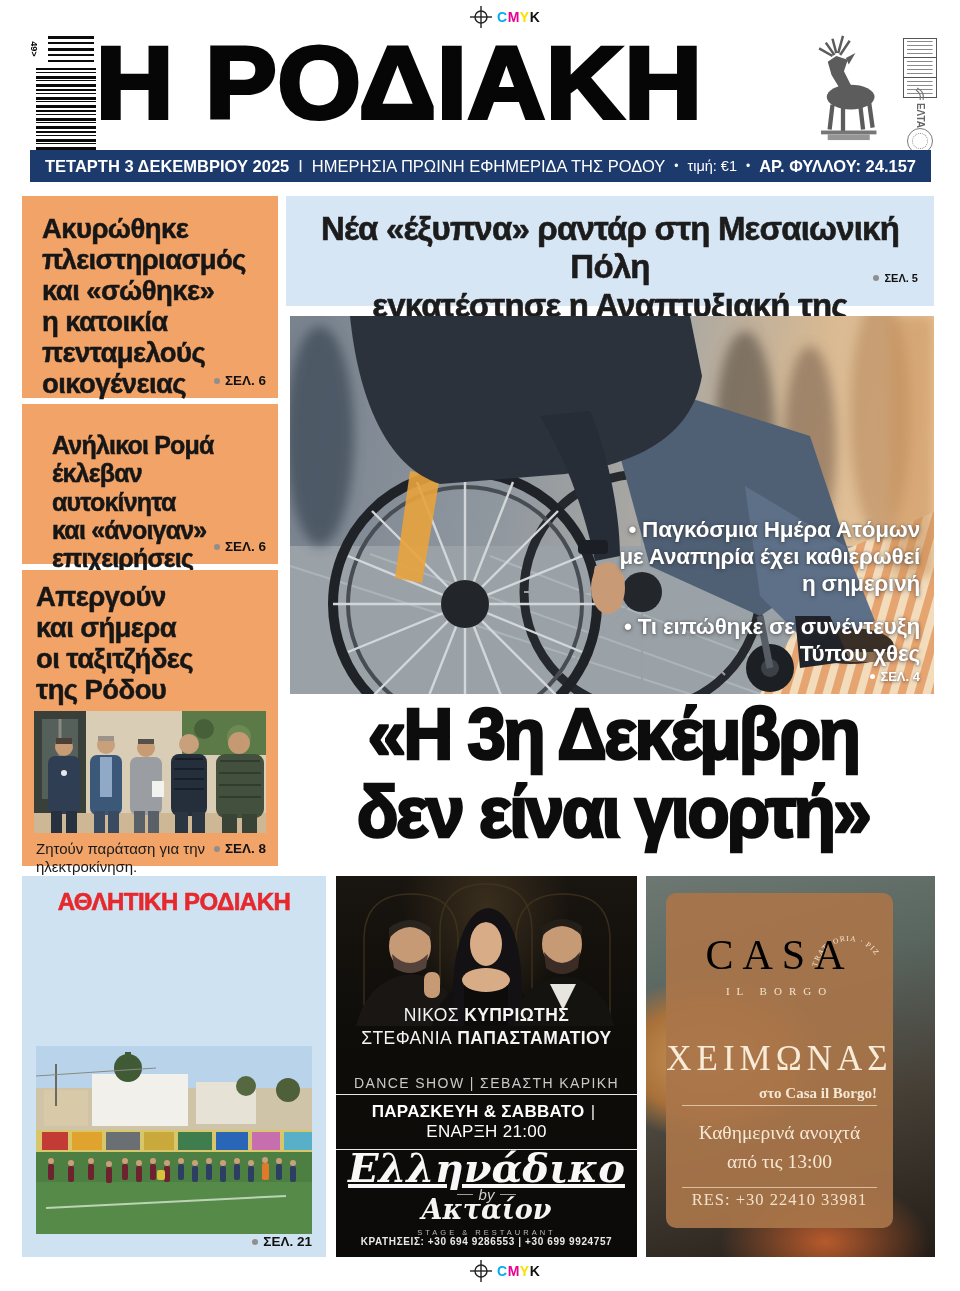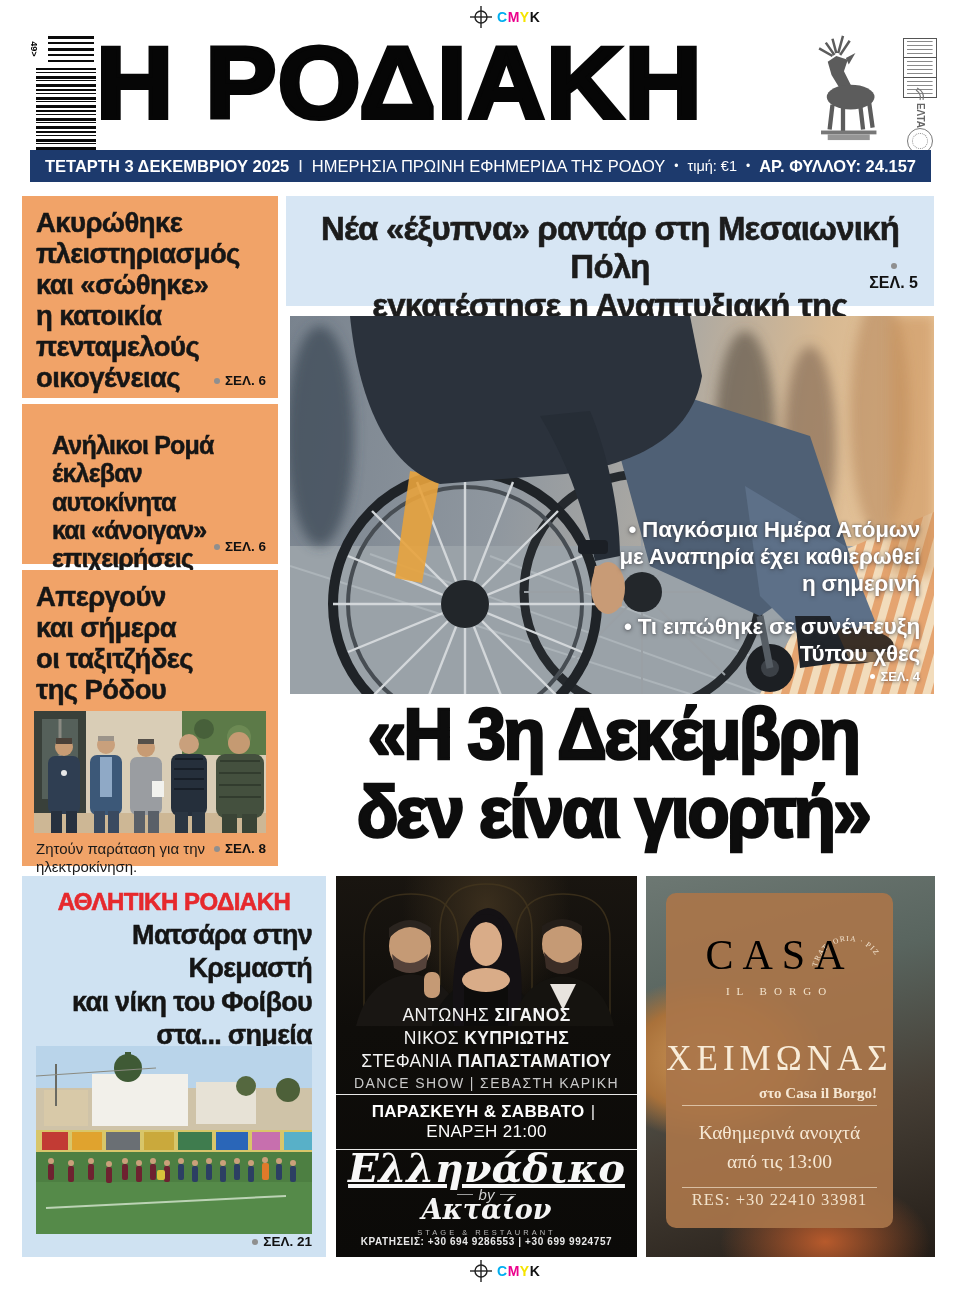--- a/index.html
+++ b/index.html
@@ -56,21 +56,21 @@
   .page-ref{position:absolute;right:12px;bottom:10px;display:flex;align-items:center;gap:5px;
     font-size:13.5px;font-weight:800;color:#111;}
   .page-ref .dot{width:6px;height:6px;border-radius:50%;background:#8f8f8f;display:inline-block;}
   .taxi-photo{position:relative;margin:6px 12px 0;height:122px;overflow:hidden;}
   .story-caption{margin:7px 14px 0;font-size:15px;line-height:1.2;font-weight:500;color:#1a1a1a;}
 
   
   .top-story{left:286px;top:196px;width:648px;height:110px;background:#d7e6f4;}
   .top-story-headline{padding:10px 16px 0;margin:4px;text-align:center;font-size:33px;line-height:1.16;
     font-weight:800;letter-spacing:-.8px;color:#1c1c1c;-webkit-text-stroke:.6px #1c1c1c;}
-  .top-story .page-ref{bottom:14px;right:16px;font-size:16px;flex-direction:column;}
+  .top-story .page-ref{bottom:22px;right:16px;font-size:11px;}
 
   
   .main-photo{left:290px;top:316px;width:644px;height:378px;overflow:hidden;
     background:linear-gradient(100deg,#79838e 0%,#8f979f 34%,#aaa8a3 55%,#d8b992 76%,#f3cda0 100%);}
   .photo-overlay{position:absolute;right:14px;bottom:10px;text-align:right;color:#fff;font-weight:800;}
   .photo-bullet{font-size:22.5px;line-height:1.2;letter-spacing:-.2px;
     text-shadow:0 1px 4px rgba(50,50,55,.65),0 0 2px rgba(60,60,65,.5);}
   .photo-bullet.first{margin-bottom:16px;}
   .photo-page{margin-top:2px;display:flex;justify-content:flex-end;align-items:center;gap:5px;
     font-size:13px;font-weight:800;text-shadow:0 1px 3px rgba(50,50,55,.7);}
@@ -185,21 +185,21 @@
     <span class="b">ΤΕΤΑΡΤΗ 3 ΔΕΚΕΜΒΡΙΟΥ 2025</span>
     <span class="thin">Ι</span>
     <span class="md">ΗΜΕΡΗΣΙΑ ΠΡΩΙΝΗ ΕΦΗΜΕΡΙΔΑ ΤΗΣ ΡΟΔΟΥ</span>
     <span class="dotb">•</span>
     <span class="sm">τιμή: €1</span>
     <span class="dotb">•</span>
     <span class="b">ΑΡ. ΦΥΛΛΟΥ: 24.157</span>
   </div>
 
   <section class="abs story-box sb1">
-    <h2 class="story-headline pre" style="margin:0">Ακυρώθηκε
+    <h2 class="story-headline pre" style="margin:6px">Ακυρώθηκε
 πλειστηριασμός
 και «σώθηκε»
 η κατοικία
 πενταμελούς
 οικογένειας</h2>
     <div class="page-ref">
         <span class="dot"></span>
         <span>ΣΕΛ. 6</span>
       </div>
   </section>
@@ -358,23 +358,20 @@
           <span>ΣΕΛ. 4</span>
         </div>
     </figcaption>
   </figure>
 
   <h1 class="abs main-headline pre">«Η 3η Δεκέμβρη
 δεν είναι γιορτή»</h1>
 
   <section class="abs sports">
     <div class="sports-kicker">ΑΘΛΗΤΙΚΗ ΡΟΔΙΑΚΗ</div>
-    <h2 class="sports-headline pre">Ματσάρα στην Κρεμαστή
-και νίκη του Φοίβου
-στα... σημεία</h2>
     <div class="football-photo">
       <svg width="276" height="188" viewBox="0 0 276 188" preserveAspectRatio="none">
         <rect width="276" height="62" fill="#b9d4ea"></rect>
         <rect x="0" y="42" width="276" height="46" fill="#cfc3a8"></rect>
         <rect x="56" y="28" width="96" height="52" fill="#f2f0ea"></rect>
         <rect x="160" y="36" width="60" height="42" fill="#e7e2d6"></rect>
         <rect x="8" y="44" width="44" height="36" fill="#d8c9a8"></rect>
         <circle cx="92" cy="22" r="14" fill="#3f5a35"></circle>
         <rect x="89" y="6" width="6" height="20" fill="#3f5a35"></rect>
         <circle cx="210" cy="40" r="10" fill="#55683f"></circle>
@@ -464,21 +461,20 @@
       <path d="M132,54 Q150,38 168,54 L166,44 Q150,32 134,44 Z" fill="#141114"></path>
       <path d="M128,96 Q150,112 172,96 L172,150 L128,150 Z" fill="#0d0c0b"></path>
       <ellipse cx="150" cy="104" rx="24" ry="12" fill="#d9ac88"></ellipse>
       <path d="M176,150 C184,112 206,102 226,100 C250,102 270,114 278,150 Z" fill="#15130f"></path>
       <polygon points="214,108 240,108 227,134" fill="#e8e4de"></polygon>
       <ellipse cx="226" cy="68" rx="20" ry="24" fill="#c59a75"></ellipse>
       <path d="M206,60 Q226,40 246,60 L246,50 Q226,36 206,50 Z" fill="#241e19"></path>
       <path d="M208,76 Q226,98 244,76 L242,92 Q226,104 210,92 Z" fill="#3b2d26"></path>
     </svg>
     <div class="club-names">
-      <div><span class="fn">ΑΝΤΩΝΗΣ</span> <span class="ln">ΣΙΓΑΝΟΣ</span></div>
       <div><span class="fn">ΝΙΚΟΣ</span> <span class="ln">ΚΥΠΡΙΩΤΗΣ</span></div>
       <div><span class="fn">ΣΤΕΦΑΝΙΑ</span> <span class="ln">ΠΑΠΑΣΤΑΜΑΤΙΟΥ</span></div>
     </div>
     <div class="club-show">DANCE SHOW  |  ΣΕΒΑΣΤΗ ΚΑΡΙΚΗ</div>
     <div class="club-schedule">
       <span class="b">ΠΑΡΑΣΚΕΥΗ &amp; ΣΑΒΒΑΤΟ</span><span class="pipe">|</span><span class="r">ΕΝΑΡΞΗ 21:00</span>
     </div>
     <div class="club-script">Ελληνάδικο</div>
     <div class="club-by">by</div>
     <div class="club-venue">Ακταίον</div>

